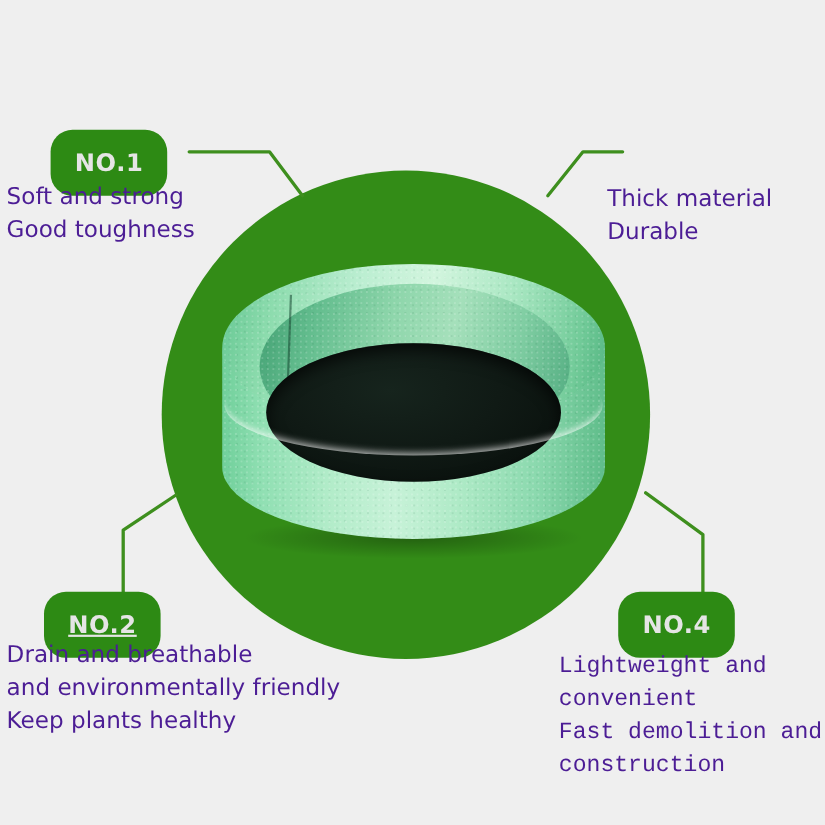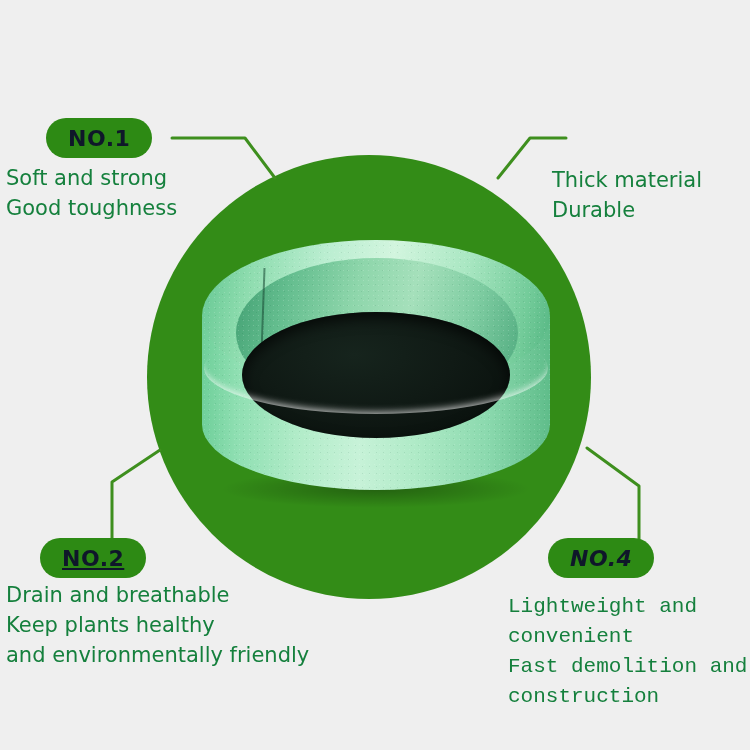--- a/index.html
+++ b/index.html
@@ -164,38 +164,38 @@
     background: radial-gradient(ellipse at 50% 50%, rgba(0,0,0,.30), rgba(0,0,0,0) 70%);
   }
 
   
   .badge {
     position: absolute;
     display: flex;
     align-items: center;
     justify-content: center;
     height: 40px;
-    padding: 0 22px;
+    padding: 10px 22px;
     border-radius: 20px;
     background: #2d8a14;
-    color: #0f172a;
+    color: #e5e5e5;
     font-size: 22px;
     font-weight: bold;
     letter-spacing: .5px;
     white-space: nowrap;
   }
   #badge-1 { left: 46px;  top: 118px; }
   #badge-3 { left: 568px; top: 118px; }
   #badge-2 { left: 40px;  top: 538px; text-decoration: underline; }
-  #badge-4 { left: 548px; top: 538px; font-style: italic; }
+  #badge-4 { left: 562px; top: 538px; }
 
   
   .feature-text {
     position: absolute;
-    color: #15803d;
+    color: #4c1d95;
     font-size: 21px;
     line-height: 30px;
     white-space: nowrap;
   }
   #text-1 { left: 6px;   top: 163px; }
   #text-3 { left: 552px; top: 165px; }
   #text-2 { left: 6px;   top: 580px; }
   #text-4 { left: 508px; top: 592px; font-family: Liberation Mono, monospace; }
 </style>
 </head>
@@ -241,22 +241,22 @@
   </div>
 
   <div class="feature-text" id="text-3">
     <div>Thick material</div>
     <div>Durable</div>
   </div>
 
   <div class="badge" id="badge-2">NO.2</div>
   <div class="feature-text" id="text-2">
     <div>Drain and breathable</div>
+    <div>and environmentally friendly</div>
     <div>Keep plants healthy</div>
-    <div>and environmentally friendly</div>
   </div>
 
   <div class="badge" id="badge-4">NO.4</div>
   <div class="feature-text" id="text-4">
     <div>Lightweight and</div>
     <div>convenient</div>
     <div>Fast demolition and</div>
     <div>construction</div>
   </div>
 

